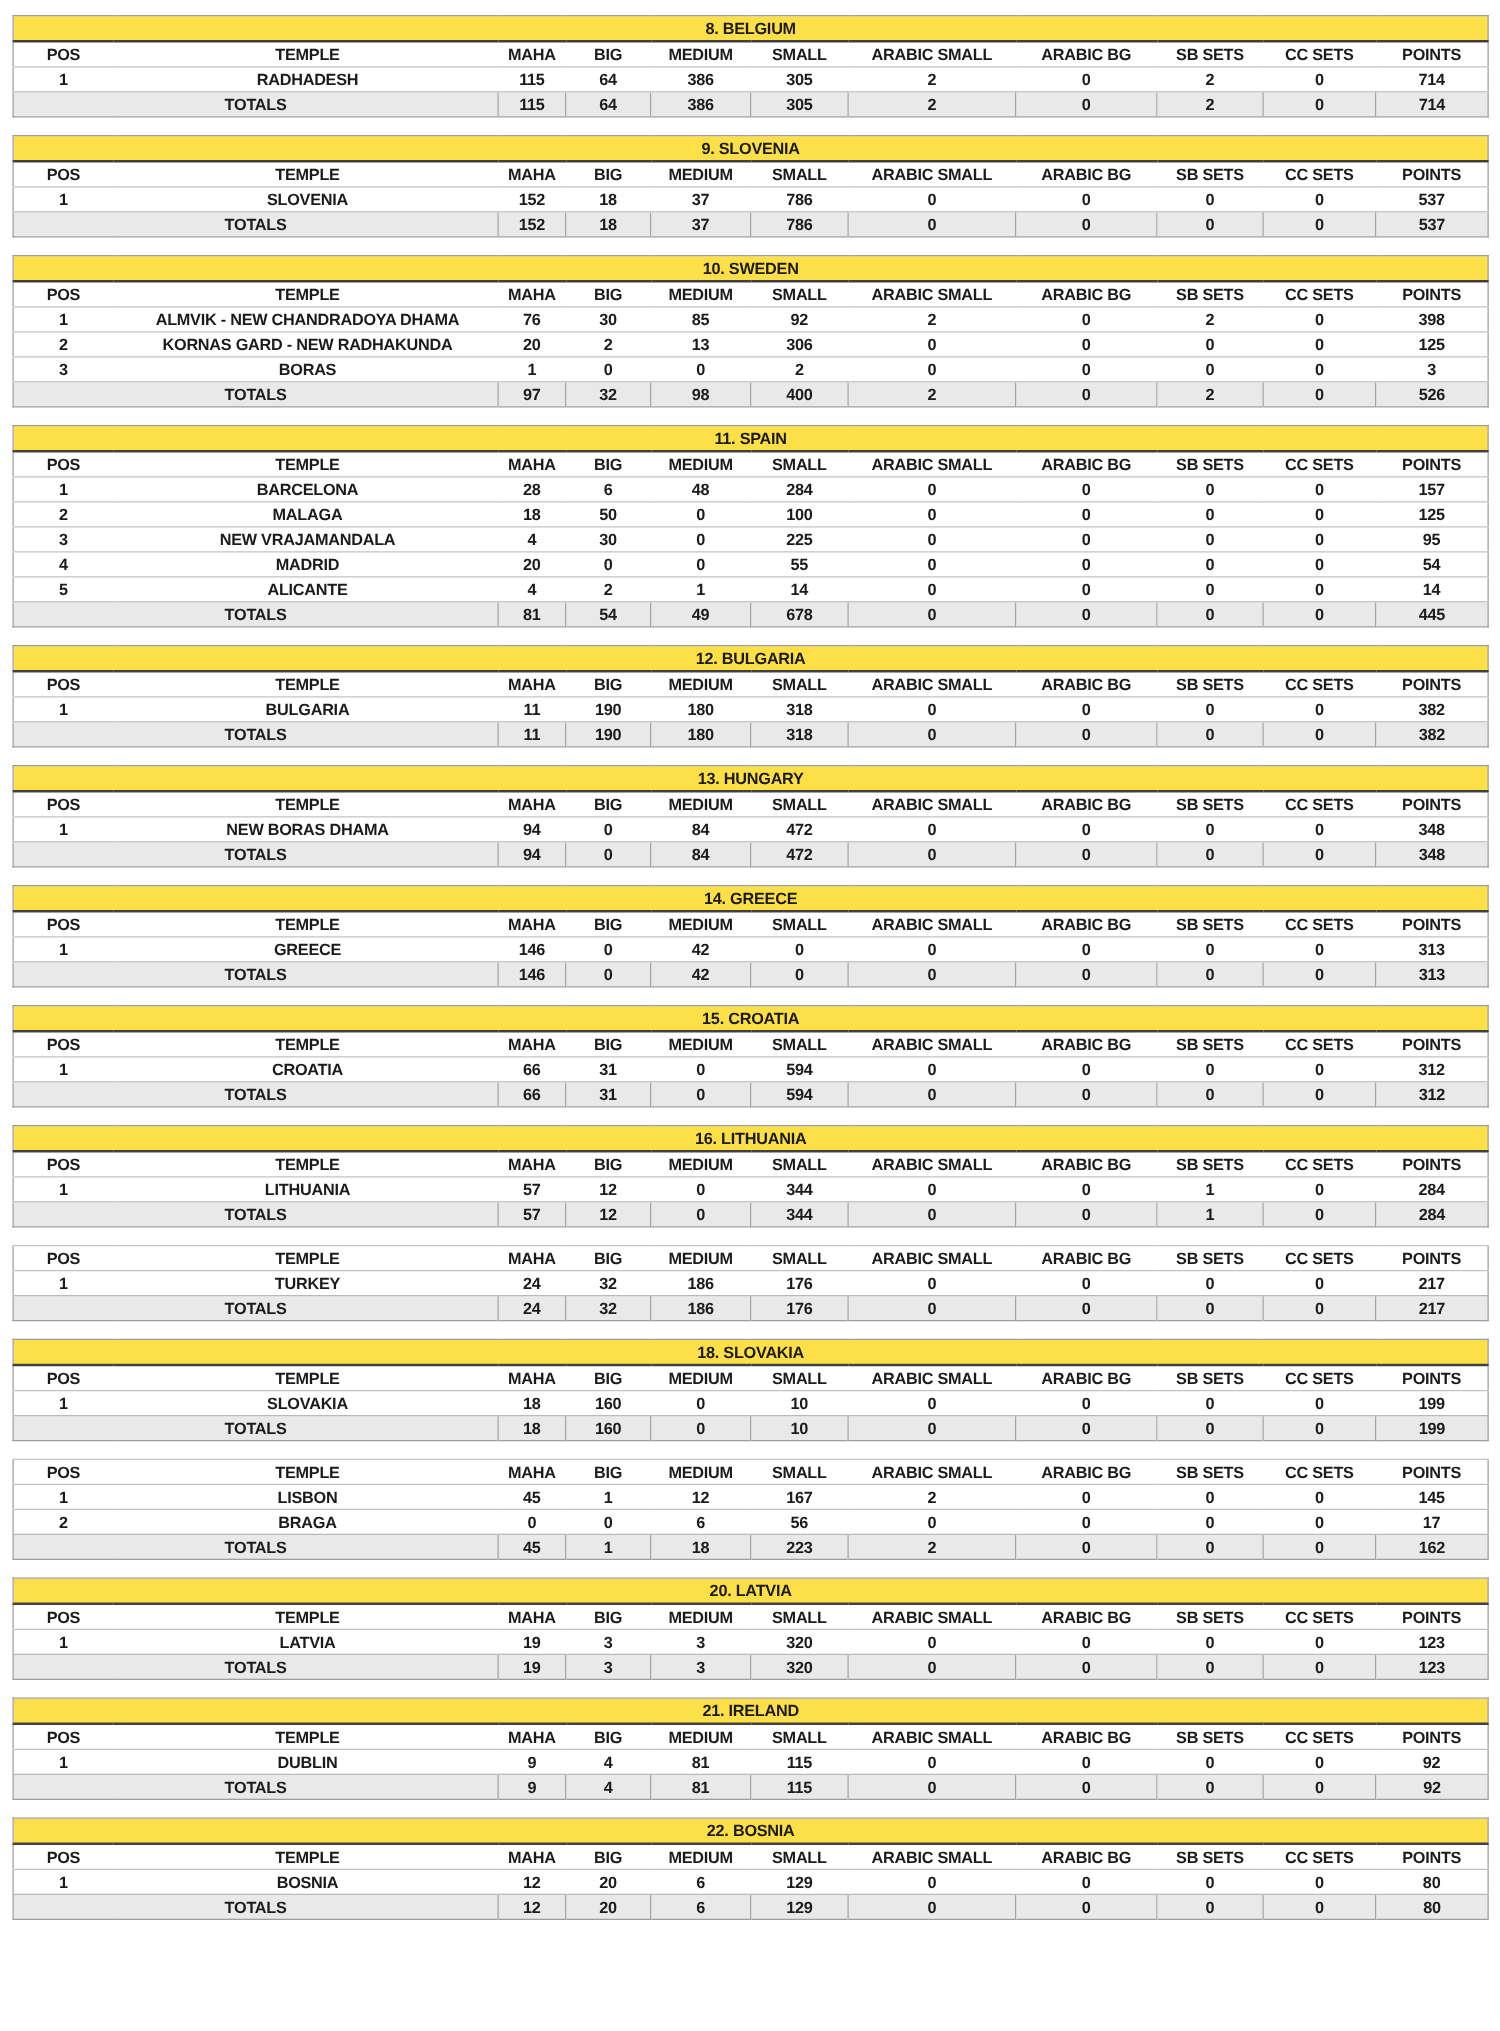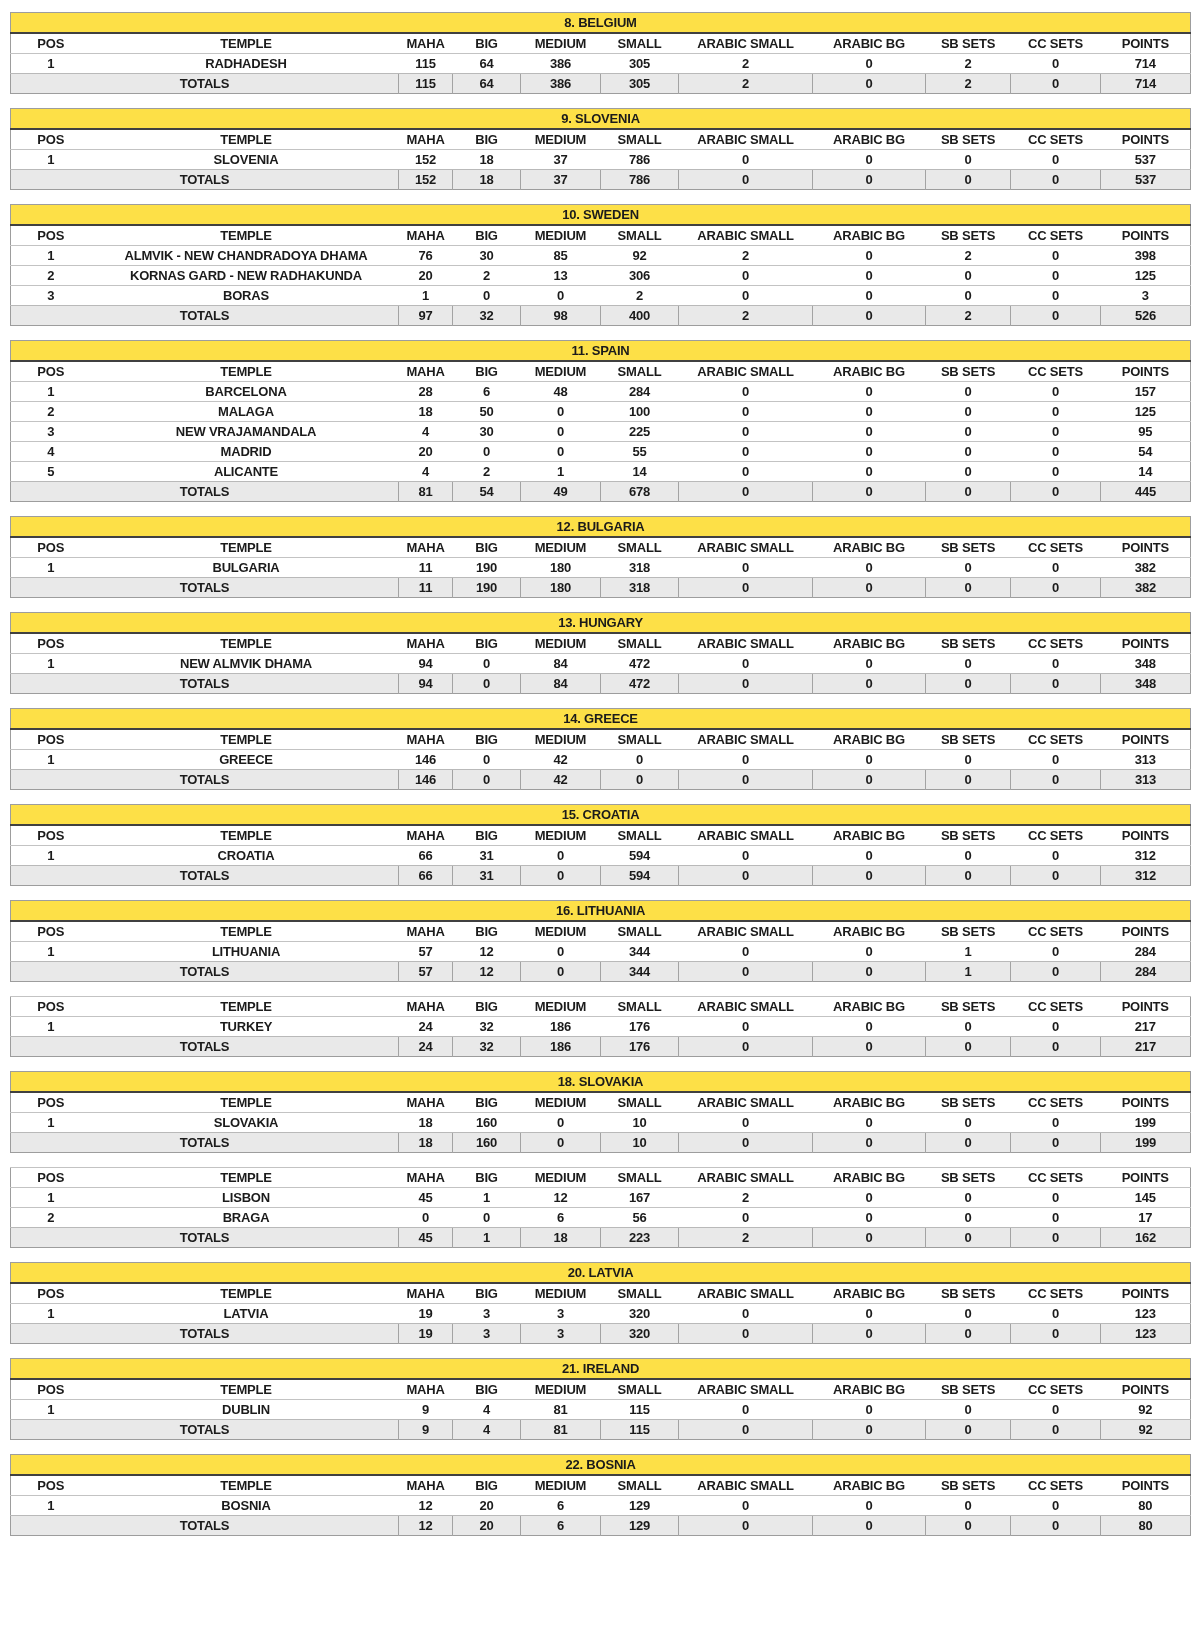--- a/index.html
+++ b/index.html
@@ -471,21 +471,21 @@
           <th class="col4">MEDIUM</th>
           <th class="col5">SMALL</th>
           <th class="col6">ARABIC SMALL</th>
           <th class="col7">ARABIC BG</th>
           <th class="col8">SB SETS</th>
           <th class="col9">CC SETS</th>
           <th class="col10">POINTS</th>
         </tr>
     <tr>
           <td class="col0">1</td>
-          <td class="col1">NEW ALMVIK DHAMA</td>
+          <td class="col1">NEW BORAS DHAMA</td>
           <td class="col2">94</td>
           <td class="col3">0</td>
           <td class="col4">84</td>
           <td class="col5">472</td>
           <td class="col6">0</td>
           <td class="col7">0</td>
           <td class="col8">0</td>
           <td class="col9">0</td>
           <td class="col10">348</td>
         </tr>

